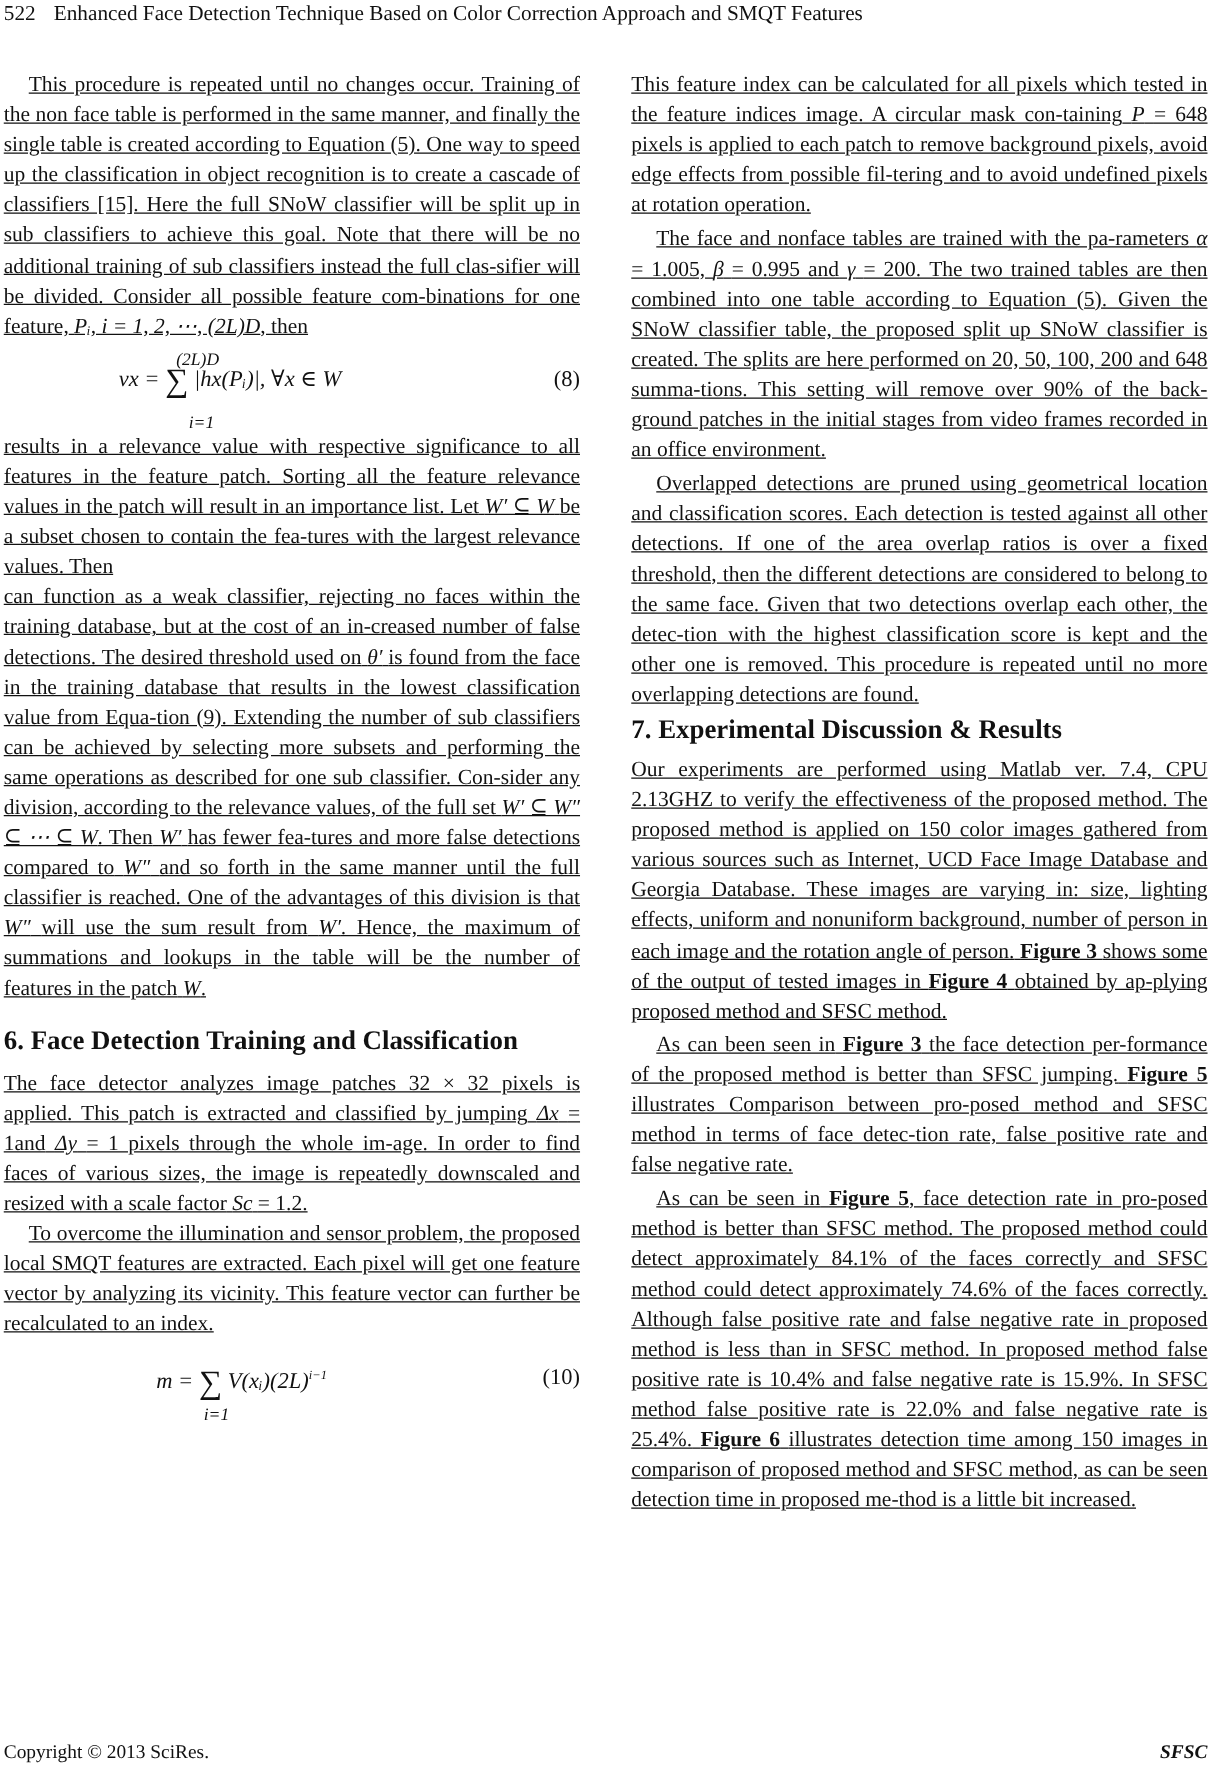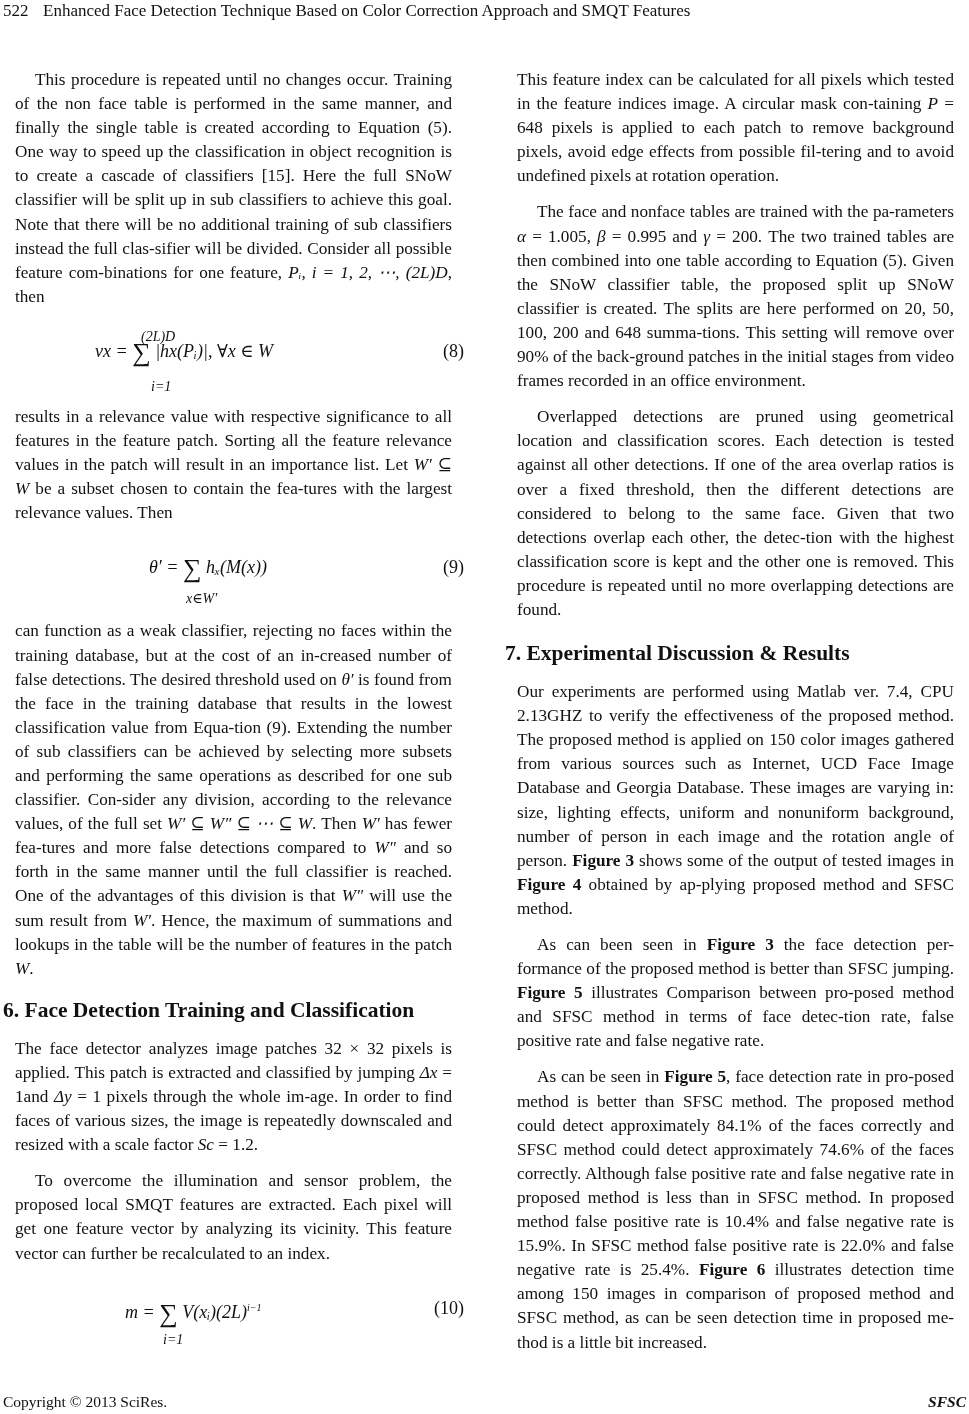--- a/index.html
+++ b/index.html
@@ -4,21 +4,21 @@
 <style>
   html, body { margin:0; padding:0; background:#ffffff; }
   body { width:969px; height:1414px; position:relative; overflow:hidden;
          font-family:"Liberation Serif", "DejaVu Serif", serif; color:#111; }
   .header { position:absolute; top:0; left:3px; width:963px; height:22px; font-size:17px; line-height:22px; }
   .header .pnum { position:absolute; left:0; top:0; }
   .header .rtitle { position:absolute; left:0; right:0; top:0; text-align:left; padding-left:40px; }
   .col { position:absolute; top:56px; font-size:17.2px; line-height:24.1px; }
   .col.left { left:3px; width:461px; }
   .col.right { left:505px; width:461px; }
-  p { margin:12px; text-align:justify; hyphens:none; }
+  p { margin:0; text-align:justify; hyphens:none;text-decoration:underline; }
   p.ind { text-indent:20px; }
   .eq { position:relative; height:60px; font-style:italic; font-size:18px; }
   .eq .body { position:absolute; top:14px; }
   .eq .num { position:absolute; right:0; top:14px; font-style:normal; }
   .eq .lim { position:absolute; font-size:14px; font-style:italic; }
   .sigma { font-style:normal; font-size:26px; vertical-align:-4px; }
   h2 { font-size:21.5px; font-weight:bold; margin:0; line-height:30px; }
   .inl { font-style:italic; }
   b { font-weight:bold; }
   .footer { position:absolute; top:1392px; left:3px; width:963px; font-size:15.5px; line-height:20px; }
@@ -42,29 +42,20 @@
       <span class="sigma">∑</span>
       <span>|hx(Pᵢ)|, ∀x ∈ W</span>
     </div>
     <span class="lim" style="left:138px; top:4px;">(2L)D</span>
     <span class="lim" style="left:148px; top:54px;">i=1</span>
     <span class="num" style="top:18px;">(8)</span>
   </div>
 
   <p><span>results in a relevance value with respective significance to all features in the feature patch. Sorting all the feature relevance values in the patch will result in an importance list. Let</span> <span class="inl">W′ ⊆ W</span> <span>be a subset chosen to contain the fea-tures with the largest relevance values. Then</span></p>
 
-  <div class="eq" style="height:70px;">
-    <div class="body" style="left:146px; top:18px;">
-      <span>θ′ =</span>
-      <span class="sigma">∑</span>
-      <span>hₓ(M(x))</span>
-    </div>
-    <span class="lim" style="left:183px; top:50px;">x∈W′</span>
-    <span class="num" style="top:18px;">(9)</span>
-  </div>
 
   <p><span>can function as a weak classifier, rejecting no faces within the training database, but at the cost of an in-creased number of false detections. The desired threshold used on</span> <span class="inl">θ′</span> <span>is found from the face in the training database that results in the lowest classification value from Equa-tion (9). Extending the number of sub classifiers can be achieved by selecting more subsets and performing the same operations as described for one sub classifier. Con-sider any division, according to the relevance values, of the full set</span> <span class="inl">W′ ⊆ W″ ⊆ ⋯ ⊆ W</span><span>. Then</span> <span class="inl">W′</span> <span>has fewer fea-tures and more false detections compared to</span> <span class="inl">W″</span> <span>and so forth in the same manner until the full classifier is reached. One of the advantages of this division is that</span> <span class="inl">W″</span> <span>will use the sum result from</span> <span class="inl">W′</span><span>. Hence, the maximum of summations and lookups in the table will be the number of features in the patch</span> <span class="inl">W</span><span>.</span></p>
 
   <h2 style="margin-top:14px; margin-bottom:8px;">6. Face Detection Training and Classification</h2>
 
   <p><span>The face detector analyzes image patches 32 × 32 pixels is applied. This patch is extracted and classified by jumping</span> <span class="inl">Δx</span> <span>= 1and</span> <span class="inl">Δy</span> <span>= 1 pixels through the whole im-age. In order to find faces of various sizes, the image is repeatedly downscaled and resized with a scale factor</span> <span class="inl">Sc</span> <span>= 1.2.</span></p>
 
   <p class="ind">To overcome the illumination and sensor problem, the proposed local SMQT features are extracted. Each pixel will get one feature vector by analyzing its vicinity. This feature vector can further be recalculated to an index.</p>
 
   <div class="eq" style="height:70px;">
@@ -79,21 +70,21 @@
 
 </div>
 
 <div class="col right">
   <p><span>This feature index can be calculated for all pixels which tested in the feature indices image. A circular mask con-taining</span> <span class="inl">P</span> <span>= 648 pixels is applied to each patch to remove background pixels, avoid edge effects from possible fil-tering and to avoid undefined pixels at rotation operation.</span></p>
 
   <p class="ind" style="margin-top:3px;"><span>The face and nonface tables are trained with the pa-rameters</span> <span class="inl">α</span> <span>= 1.005,</span> <span class="inl">β</span> <span>= 0.995 and</span> <span class="inl">γ</span> <span>= 200. The two trained tables are then combined into one table according to Equation (5). Given the SNoW classifier table, the proposed split up SNoW classifier is created. The splits are here performed on 20, 50, 100, 200 and 648 summa-tions. This setting will remove over 90% of the back-ground patches in the initial stages from video frames recorded in an office environment.</span></p>
 
   <p class="ind" style="margin-top:3px;">Overlapped detections are pruned using geometrical location and classification scores. Each detection is tested against all other detections. If one of the area overlap ratios is over a fixed threshold, then the different detections are considered to belong to the same face. Given that two detections overlap each other, the detec-tion with the highest classification score is kept and the other one is removed. This procedure is repeated until no more overlapping detections are found.</p>
 
-  <h2 style="margin-top:16px; margin-bottom:6px;">7. Experimental Discussion &amp; Results</h2>
+  <h2 style="margin-bottom:6px;">7. Experimental Discussion &amp; Results</h2>
 
   <p><span>Our experiments are performed using Matlab ver. 7.4, CPU 2.13GHZ to verify the effectiveness of the proposed method. The proposed method is applied on 150 color images gathered from various sources such as Internet, UCD Face Image Database and Georgia Database. These images are varying in: size, lighting effects, uniform and nonuniform background, number of person in each image and the rotation angle of person.</span> <b>Figure 3</b> <span>shows some of the output of tested images in</span> <b>Figure 4</b> <span>obtained by ap-plying proposed method and SFSC method.</span></p>
 
   <p class="ind" style="margin-top:3px;"><span>As can been seen in</span> <b>Figure 3</b> <span>the face detection per-formance of the proposed method is better than SFSC jumping.</span> <b>Figure 5</b> <span>illustrates Comparison between pro-posed method and SFSC method in terms of face detec-tion rate, false positive rate and false negative rate.</span></p>
 
   <p class="ind" style="margin-top:3px;"><span>As can be seen in</span> <b>Figure 5</b><span>, face detection rate in pro-posed method is better than SFSC method. The proposed method could detect approximately 84.1% of the faces correctly and SFSC method could detect approximately 74.6% of the faces correctly. Although false positive rate and false negative rate in proposed method is less than in SFSC method. In proposed method false positive rate is 10.4% and false negative rate is 15.9%. In SFSC method false positive rate is 22.0% and false negative rate is 25.4%.</span> <b>Figure 6</b> <span>illustrates detection time among 150 images in comparison of proposed method and SFSC method, as can be seen detection time in proposed me-thod is a little bit increased.</span></p>
 </div>
 
 <div class="footer">
   <span class="copy">Copyright © 2013 SciRes.</span>

